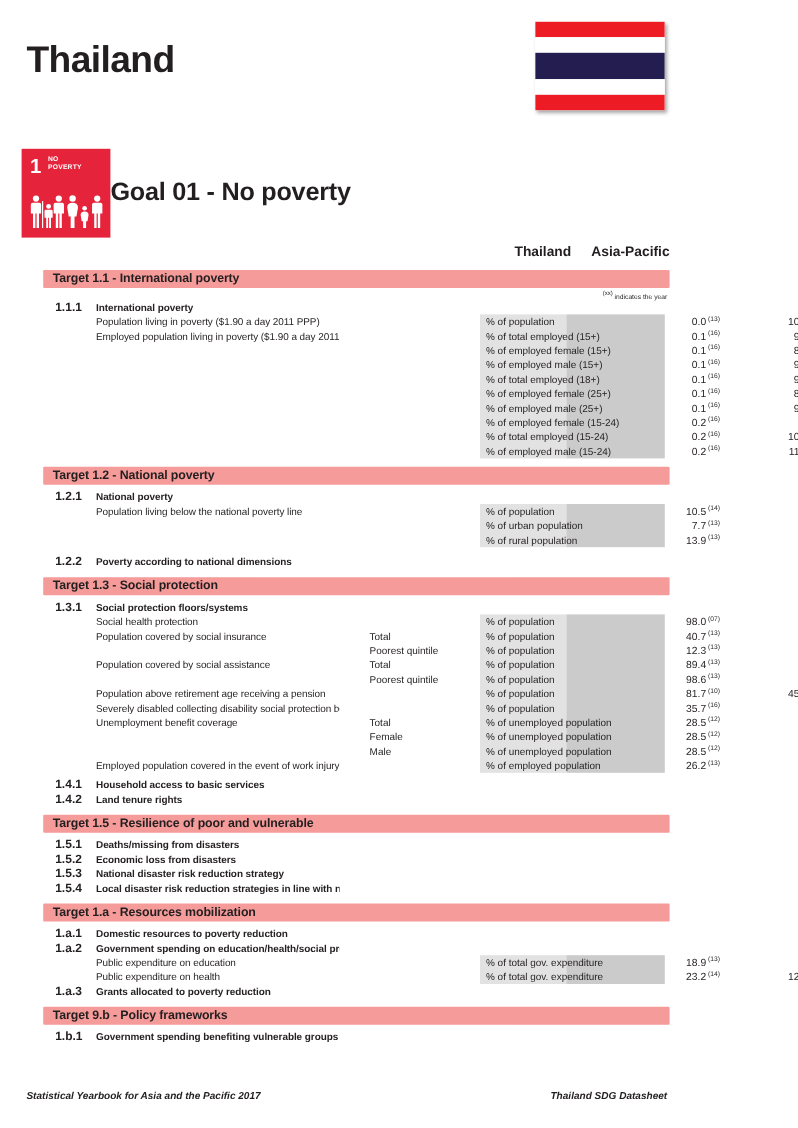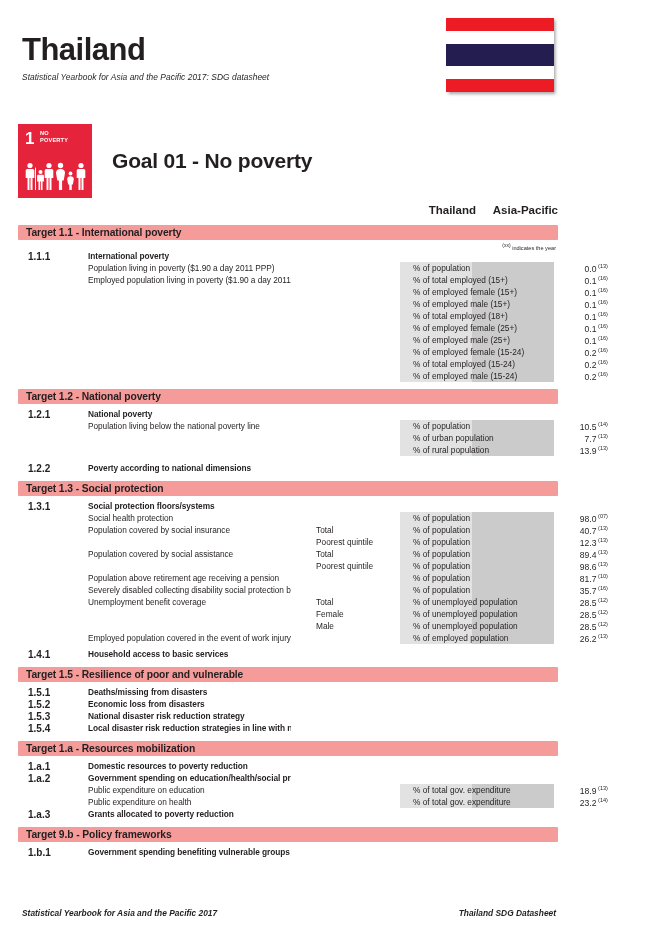--- a/index.html
+++ b/index.html
@@ -44,37 +44,37 @@
   .sdg-num {
     position: absolute; left: 7px; top: 6px;
     font-size: 17px; font-weight: bold; color: #fff; line-height: 1;
   }
   .sdg-words {
     position: absolute; left: 22px; top: 6px; color: #fff;
     font-size: 5.6px; font-weight: bold; line-height: 1.25; letter-spacing: 0.2px;
   }
   .sdg-figs { position: absolute; left: 5px; bottom: 7px; width: 64px; height: 30px; }
   .goal-title {
-    margin-left: 20px; font-size: 21px; font-weight: bold; color: #231f20;
+    font-size: 21px; font-weight: bold; color: #231f20;
     letter-spacing: -0.2px;
   }
 
   
   .colhead {
     display: flex; justify-content: flex-end; align-items: flex-end;
     padding: 0 20px 2px 0; height: 18px;
   }
   .colhead .c {
     font-size: 11.5px; font-weight: bold; text-align: right; color: #231f20;
   }
   .colhead .c-th { width: 72px; }
   .colhead .c-ap { width: 82px; }
 
   
-  .tbl { position: relative; padding: 0 20px 0 18px; }
+  .tbl { position: relative; padding: 0 20px 0 36px; }
 
   .target-bar {
     background: #F59B99; height: 15px; margin-top: 7px;
     display: flex; align-items: center; padding-left: 8px;
     border-radius: 1px;
   }
   .target-bar .t {
     font-size: 10.3px; font-weight: bold; color: #231f20; letter-spacing: -0.1px;
   }
 
@@ -84,21 +84,21 @@
   }
   .note sup { font-size: 5px; }
 
   .row { display: flex; align-items: center; height: 12px; position: relative; }
   .row .code {
     width: 44px; padding-left: 10px; font-size: 10px; font-weight: bold;
     color: #231f20; flex: 0 0 44px;
   }
   .row .label {
     flex: 0 0 203px; font-size: 8.3px; color: #231f20; letter-spacing: -0.05px;
-    white-space: nowrap; overflow: hidden; margin-left: 26px;
+    white-space: nowrap; overflow: hidden;
   }
   .row.ind .label { font-weight: bold; }
   .row .sublabel {
     flex: 0 0 97px; font-size: 8.3px; color: #231f20; white-space: nowrap; margin-left: 25px;
   }
   .row .unit {
     flex: 0 0 130px; font-size: 8.3px; color: #231f20; white-space: nowrap;
   }
   .row .val {
     font-size: 8.6px; color: #231f20; text-align: right; white-space: nowrap;
@@ -124,21 +124,20 @@
     font-size: 8.4px; font-style: italic; color: #231f20; font-weight: bold;
   }
 </style>
 </head>
 <body>
 
 <div class="page">
 
   <div class="header">
     <div class="country-title">Thailand</div>
-    <div class="subtitle">Statistical Yearbook for Asia and the Pacific 2017: SDG datasheet</div>
     <div class="flag">
       <div class="s r1"></div>
         <div class="s w1"></div>
         <div class="s n"></div>
         <div class="s w2"></div>
         <div class="s r2"></div>
     </div>
   </div>
 
   <div class="goal-row">
@@ -413,20 +412,24 @@
             <div class="val v-ap">-</div>
           </div>
         </div>
       </div>
       <div class="gap-sm"></div>
       <div class="rowwrap">
         <div class="row ind">
           <div class="code">1.4.1</div>
           <div class="label">Household access to basic services</div>
         </div>
+        <div class="row ind">
+          <div class="code">1.4.2</div>
+          <div class="label">Land tenure rights</div>
+        </div>
       </div>
       <div class="target-bar">
         <div class="t">Target 1.5 - Resilience of poor and vulnerable</div>
       </div>
       <div class="gap-sm"></div>
       <div class="rowwrap">
         <div class="row ind">
           <div class="code">1.5.1</div>
           <div class="label">Deaths/missing from disasters</div>
         </div>

